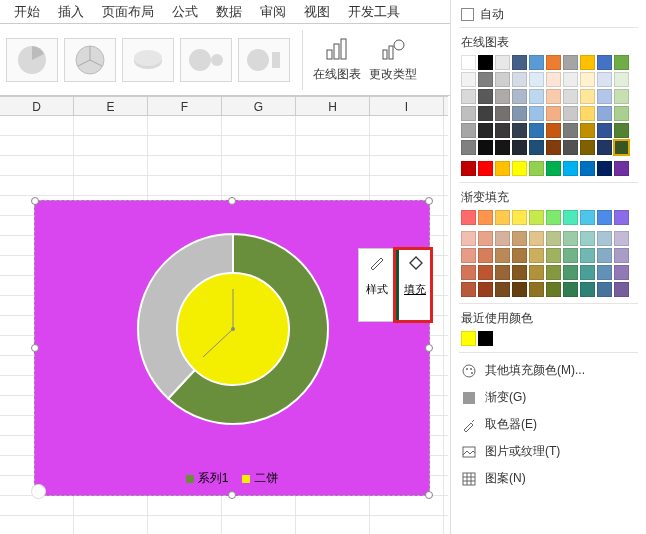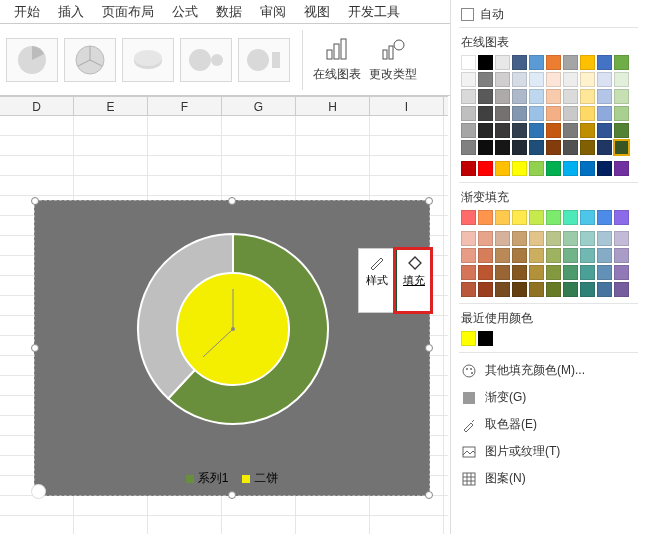--- a/index.html
+++ b/index.html
@@ -11,34 +11,34 @@
 .ribbon-sep { width: 1px; height: 60px; background: #ddd; margin: 0 6px; }
 .ribbon-btn { display: flex; flex-direction: column; align-items: center; font-size: 12px; color: #333; gap: 4px; width: 56px; }
 
 .grid { position: absolute; top: 96px; left: 0; width: 448px; }
 .col-headers { display: flex; height: 20px; background: #f4f4f4; border-top: 1px solid #ccc; border-bottom: 1px solid #ccc; }
 .col-header { flex: 0 0 74px; border-right: 1px solid #ccc; text-align: center; font-size: 12px; color: #333; line-height: 20px; }
 .grid-body { position: relative; }
 .grid-row { height: 20px; border-bottom: 1px solid #e6e6e6; display: flex; }
 .grid-cell { flex: 0 0 74px; border-right: 1px solid #e6e6e6; }
 
-.chart-obj { position: absolute; top: 94px; left: 34px; width: 396px; height: 296px; background: #737373; border: 1px dashed #aaa; }
+.chart-obj { position: absolute; top: 94px; left: 34px; width: 396px; height: 296px; background: #d946ef; border: 1px dashed #aaa; }
 .handle { position: absolute; width: 8px; height: 8px; background: #fff; border: 1px solid #888; border-radius: 50%; }
 .handle.nw { top: -4px; left: -4px; } .handle.n { top: -4px; left: calc(50% - 4px); } .handle.ne { top: -4px; right: -4px; }
 .handle.w { top: calc(50% - 4px); left: -4px; } .handle.e { top: calc(50% - 4px); right: -4px; }
 .handle.sw { bottom: -4px; left: -4px; } .handle.s { bottom: -4px; left: calc(50% - 4px); } .handle.se { bottom: -4px; right: -4px; }
 
 .chart-svg { position: absolute; top: 18px; left: 88px; }
 .legend { position: absolute; bottom: 8px; left: 0; right: 0; display: flex; justify-content: center; gap: 14px; font-size: 12px; }
 .legend-item { display: flex; align-items: center; gap: 4px; }
 .legend-sw { width: 8px; height: 8px; }
 
 .float-tools { position: absolute; top: 152px; left: 358px; display: flex; border: 1px solid #ccc; background: #fff; }
-.tool { width: 36px; padding: 4px 0; display: flex; flex-direction: column; align-items: center; font-size: 11px; gap: 2px; }
-.tool + .tool { border-left: 2px solid #14532d; text-decoration: underline; }
+.tool { width: 36px; padding: 4px 0; display: flex; flex-direction: column; align-items: center; font-size: 11px; gap: 11px; }
+.tool + .tool { border-left: 4px solid #14532d; text-decoration: underline; }
 .tool.hl { outline: 3px solid #d22; outline-offset: -1px; padding-bottom: 24px; }
 
 .color-panel { position: absolute; top: 0; right: 0; width: 196px; background: #fff; border-left: 1px solid #ddd; height: 534px; padding: 6px 10px; font-size: 12px; color: #333; }
 .cp-row { display: flex; align-items: center; gap: 6px; margin-bottom: 4px; }
 .cp-title { margin: 6px 0 4px; }
 .swatches { display: flex; flex-wrap: wrap; gap: 2px; margin-bottom: 6px; }
 .sw { width: 15px; height: 15px; border: 1px solid rgba(0,0,0,0.12); }
 .sw.sel { outline: 2px solid #e2a900; outline-offset: -1px; }
 .cp-menu { display: flex; align-items: center; gap: 8px; padding: 5px 0; }
 .cp-menu svg { flex: 0 0 16px; }

